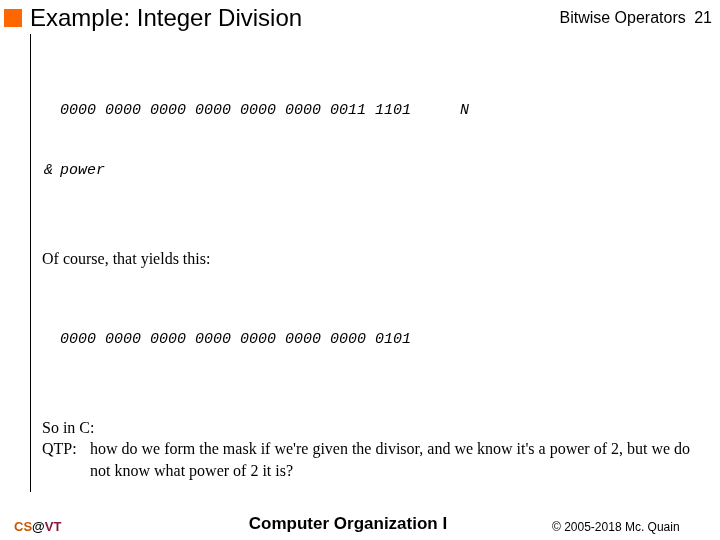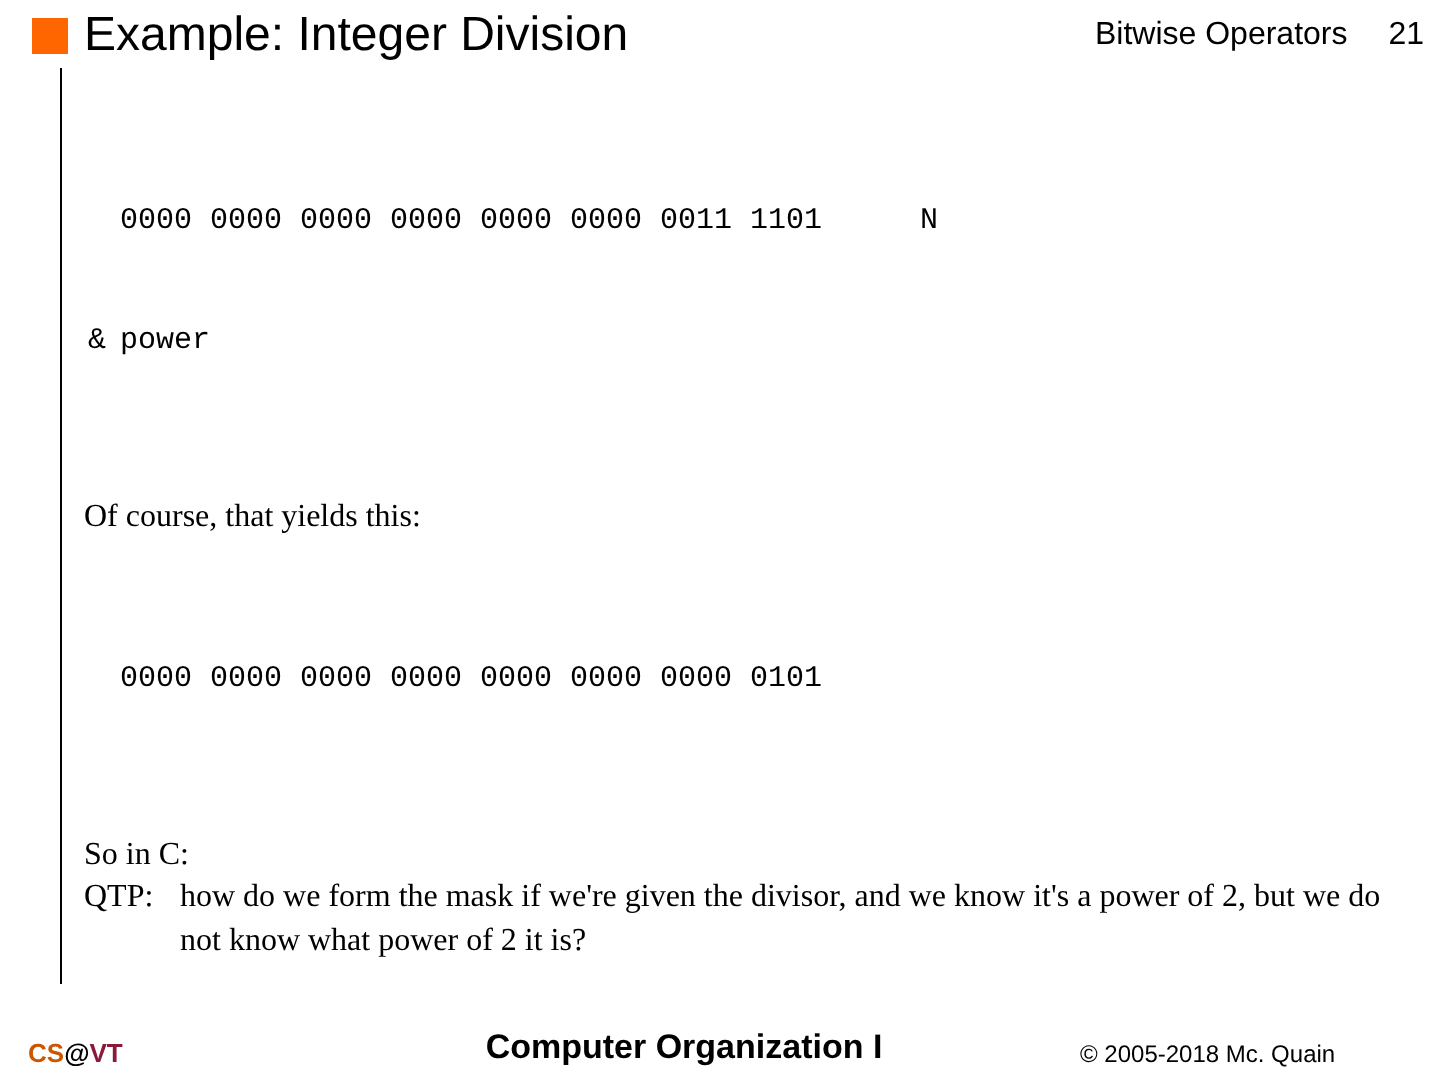--- a/index.html
+++ b/index.html
@@ -1,36 +1,36 @@
 <!DOCTYPE html>
 <html><head>
 <meta charset="utf-8">
 <style>
   * { margin: 0; padding: 0; box-sizing: border-box; }
   html, body { width: 720px; height: 540px; font-family: "Times New Roman", Times, serif; background: #fff; color: #000; }
   .slide { position: relative; width: 720px; height: 540px; }
-  .header { display: flex; align-items: center; padding: 4px 8px 2px 16px; }
+  .header { display: flex; align-items: center; padding: 4px 8px 2px 4px; }
   .bullet-sq { width: 18px; height: 18px; background: #ff6600; margin-right: 8px; flex: 0 0 auto; }
   .title { font-size: 24px; font-family: Arial, Helvetica, sans-serif; flex: 1 1 auto; }
   .topright { font-size: 16px; font-family: Arial, Helvetica, sans-serif; white-space: nowrap; }
-  .topright .pgnum { margin-left: 16px; }
+  .topright .pgnum { margin-left: 4px; }
   .vline { position: absolute; left: 30px; top: 34px; width: 1px; height: 458px; background: #000; }
   .body { padding: 26px 20px 0 42px; font-size: 16px; line-height: 1.35; }
   .para { margin-bottom: 20px; }
   .paraA { margin-bottom: 22px; }
   .codeblock { font-family: "Courier New", Courier, monospace; font-size: 15px; white-space: pre; margin: 0 0 26px 18px; }
-  .coderow { display: flex; }
+  .coderow { display: flex; font-style: italic; }
   .codecol-bits { width: 400px; }
   .codecol-label { width: 80px; }
   .coderow .amp { display: inline-block; width: 16px; margin-left: -16px; }
   .inline-code { font-family: "Courier New", Courier, monospace; font-size: 15px; margin: 4px 0 24px 28px; display: block; }
   .qtp-row { display: flex; margin-bottom: 18px; }
   .qtp-label { width: 48px; flex: 0 0 auto; }
   .qtp-text { flex: 1 1 auto; padding-right: 8px; }
-  .footer { position: absolute; left: 0; bottom: 6px; width: 720px; display: flex; align-items: flex-end; padding: 0 20px 0 14px; }
+  .footer { position: absolute; left: 0; bottom: 6px; width: 720px; display: flex; align-items: flex-end; padding: 0 8px 0 14px; }
   .csvt { font-family: Arial, Helvetica, sans-serif; font-weight: bold; font-size: 13px; flex: 0 0 130px; }
   .csvt .cs { color: #cc5500; }
   .csvt .at { color: #000; }
   .csvt .vt { color: #8a1a3a; }
   .course { flex: 1 1 auto; text-align: center; font-family: Arial, Helvetica, sans-serif; font-size: 17px; font-weight: bold; }
   .copyright { flex: 0 0 160px; font-family: Arial, Helvetica, sans-serif; font-size: 12px; }
 </style>
 </head>
 <body>
 

